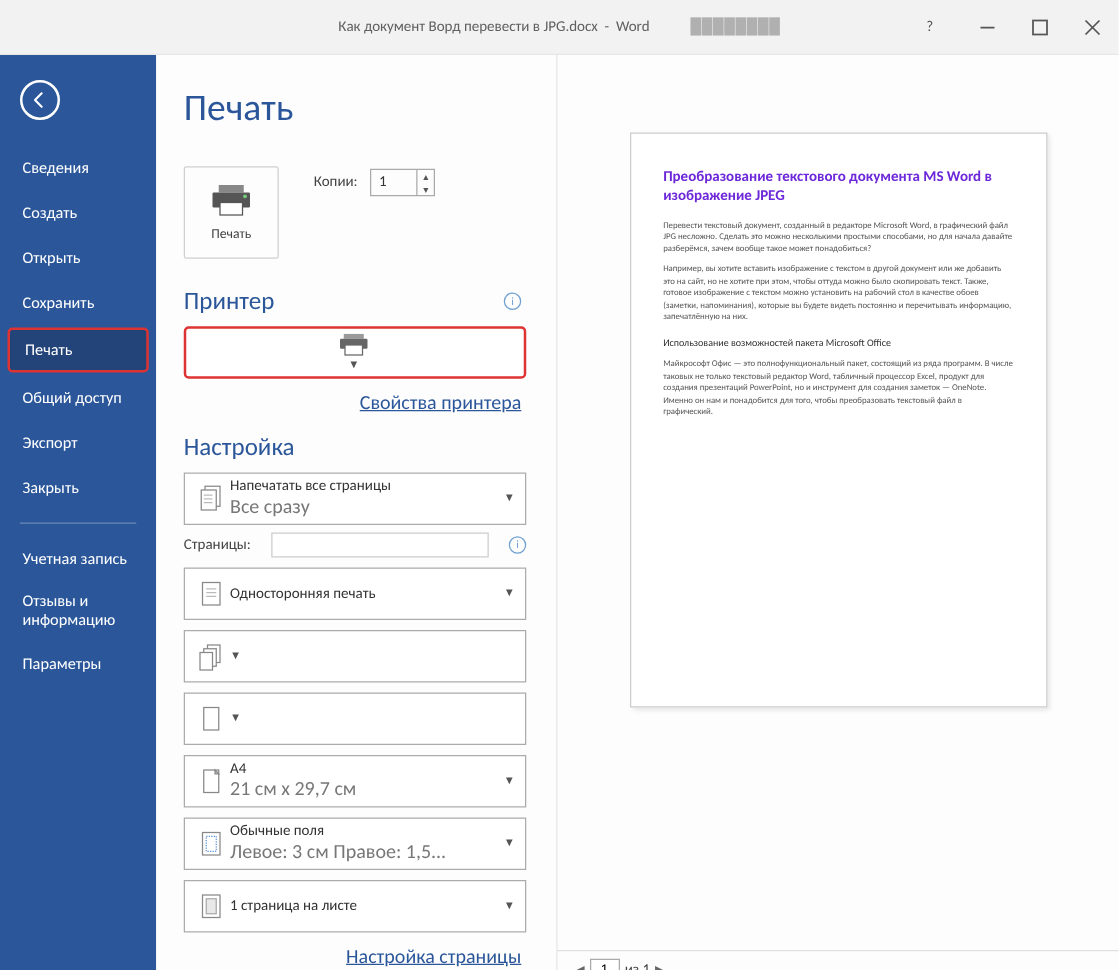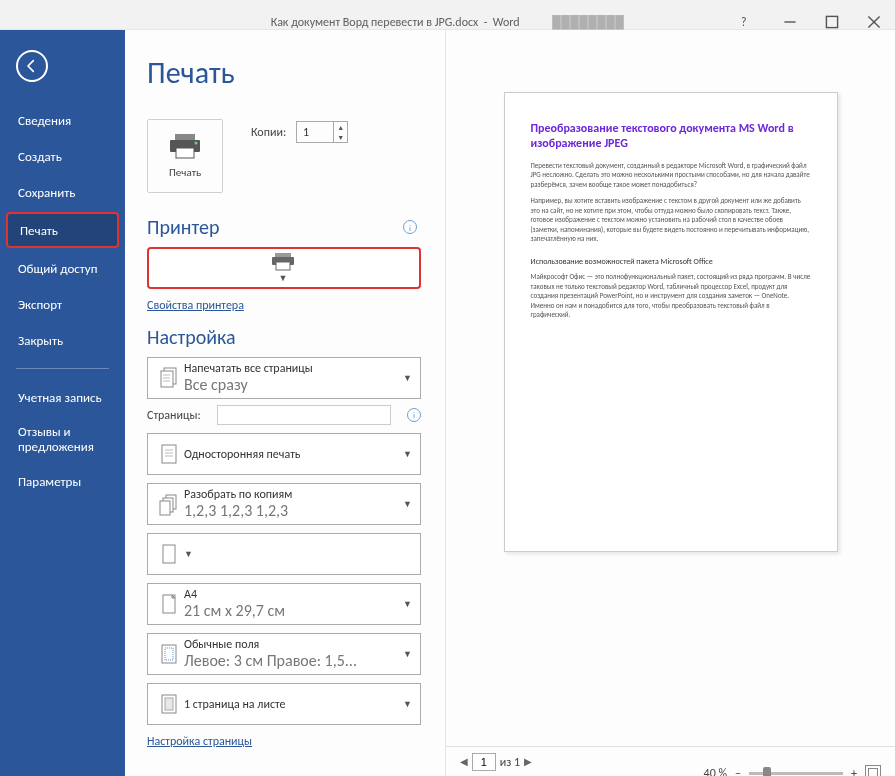--- a/index.html
+++ b/index.html
@@ -1,19 +1,19 @@
 <!DOCTYPE html>
 <html><head>
 <meta charset="utf-8">
 <style>
 * { box-sizing: border-box; margin: 0; padding: 0; }
 body { font-family: "Segoe UI", Calibri, Arial, sans-serif; background: #fff; width: 895px; height: 776px; overflow: hidden; }
 
 
-.titlebar { height: 30px; background: #f2f2f2; display: flex; align-items: flex-end; padding: 0 6px; color: #606060; font-size: 12px; position: relative; border-bottom: 1px solid #e6e6e6; }
+.titlebar { height: 44px; background: #f2f2f2; display: flex; align-items: center; padding: 0 6px; color: #606060; font-size: 12px; position: relative; border-bottom: 1px solid #e6e6e6; }
 .titlebar .title { position: absolute; left: 50%; transform: translateX(-50%); white-space: nowrap; }
 .titlebar .name { color: #b0b0b0; margin-left: 30px; letter-spacing: 0.5px; }
 .sysgroup { margin-left: auto; display: flex; align-items: center; gap: 28px; padding-right: 8px; }
 .sysbtn { width: 14px; height: 14px; color: #555; }
 
 
 .root { display: flex; height: 746px; }
 
 
 .sidebar { width: 125px; background: #2B579A; color: #fff; padding-top: 12px; }
@@ -44,21 +44,21 @@
 .info { margin-left:auto; margin-right:28px; width:14px; height:14px; border:1px solid #6fa0d0; border-radius:50%; color:#6fa0d0; font-size:9px; display:flex; align-items:center; justify-content:center; }
 
 .drop { display:flex; align-items:center; border:1px solid #ababab; background:#fff; margin:8px 24px 6px 0; height:42px; padding: 4px 8px 4px 6px; }
 .drop .ic { width:30px; display:flex; justify-content:center; }
 .drop .txt { flex:1; overflow:hidden; }
 .drop .t1 { font-size:12px; color:#333; white-space:nowrap; overflow:hidden; text-overflow:ellipsis; }
 .drop .t2 { font-size:16px; color:#777; white-space:nowrap; overflow:hidden; text-overflow:ellipsis; }
 .drop .caret { font-size:9px; color:#555; }
 .drop.printer { border: 2px solid #d33; border-radius:4px;flex-direction:column; }
 
-.link { text-align:left; margin-right:28px; font-size:12px; color:#2B579A; text-decoration:underline; line-height:1.8; }
+.link { text-align:right; margin-right:28px; font-size:16px; color:#2B579A; text-decoration:underline; line-height:1.8; }
 .link.params { margin-top:4px; }
 
 .rowinput { display:flex; align-items:center; margin:6px 24px 4px 0; gap:16px; }
 .rowinput .lbl { font-size:12px; color:#444; }
 .rowinput input { flex:1; border:1px solid #ccc; height:20px; font-size:12px; padding:0 4px;}
 
 
 .preview { flex:1; background:#fdfdfd; border-left:1px solid #e6e6e6; display:flex; flex-direction:column;}
 .previewscroll { flex:1; display:flex; align-items:flex-start; justify-content:center; padding-top:62px; overflow:hidden;}
 .page { width:334px; height:460px; background:#fff; border:1px solid #ccc; box-shadow:2px 2px 4px rgba(0,0,0,0.1); padding:28px 26px; }
@@ -103,28 +103,29 @@
 
 <div class="root">
   <div class="sidebar">
     <div class="back">
       <svg viewBox="0 0 24 24" fill="none">
           <path d="M14 4 L6 12 L14 20" stroke="#fff" stroke-width="2.5" stroke-linecap="round" stroke-linejoin="round"></path>
         </svg>
     </div>
     <div class="navitem">Сведения</div>
     <div class="navitem">Создать</div>
+    <div class="navitem">Открыть</div>
     <div class="navitem">Сохранить</div>
     <div class="navitem active highlight">Печать</div>
     <div class="navitem">Общий доступ</div>
     <div class="navitem">Экспорт</div>
     <div class="navitem">Закрыть</div>
     <div class="sep"></div>
     <div class="navitem">Учетная запись</div>
-    <div class="navitem" style="height:48px">Отзывы и предложения</div>
+    <div class="navitem" style="height:48px">Отзывы и информацию</div>
     <div class="navitem">Параметры</div>
   </div>
 
   <div class="content">
     <div class="panel">
       <div class="pageh">Печать</div>
 
       <div class="printrow">
         <div class="printbtn">
           <svg viewBox="0 0 34 26">
@@ -208,24 +209,20 @@
       </div>
 
       <div class="drop">
         <span class="ic">
             <svg width="22" height="24" viewBox="0 0 22 24">
               <rect x="8" y="3" width="10" height="14" fill="#fff" stroke="#888"></rect>
               <rect x="5" y="6" width="10" height="14" fill="#fff" stroke="#888"></rect>
               <rect x="2" y="9" width="10" height="14" fill="#fff" stroke="#888"></rect>
             </svg>
           </span>
-        <div class="txt">
-          <div class="t1">Разобрать по копиям</div>
-          <div class="t2">1,2,3   1,2,3   1,2,3</div>
-        </div>
         <span class="caret">▼</span>
       </div>
 
       <div class="drop">
         <span class="ic">
             <svg width="22" height="24" viewBox="0 0 22 24">
               <rect x="5" y="3" width="12" height="18" fill="#fff" stroke="#888"></rect>
             </svg>
           </span>
         <span class="caret">▼</span>

